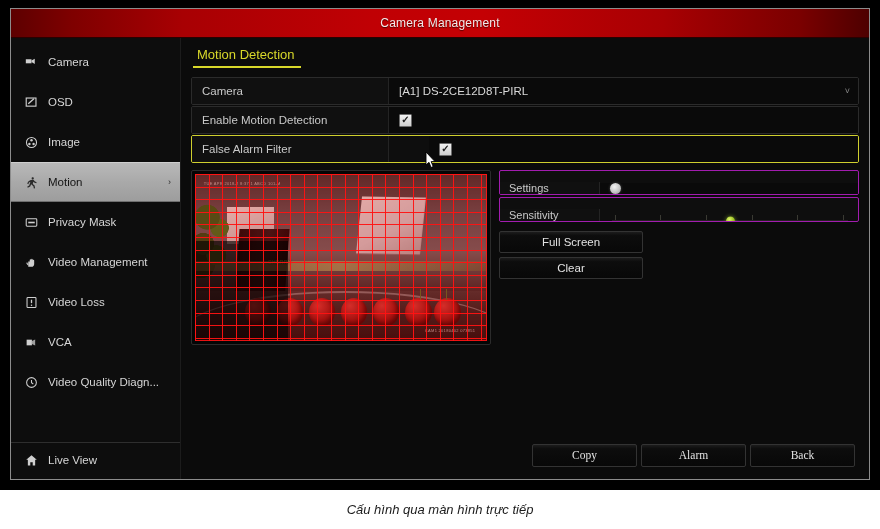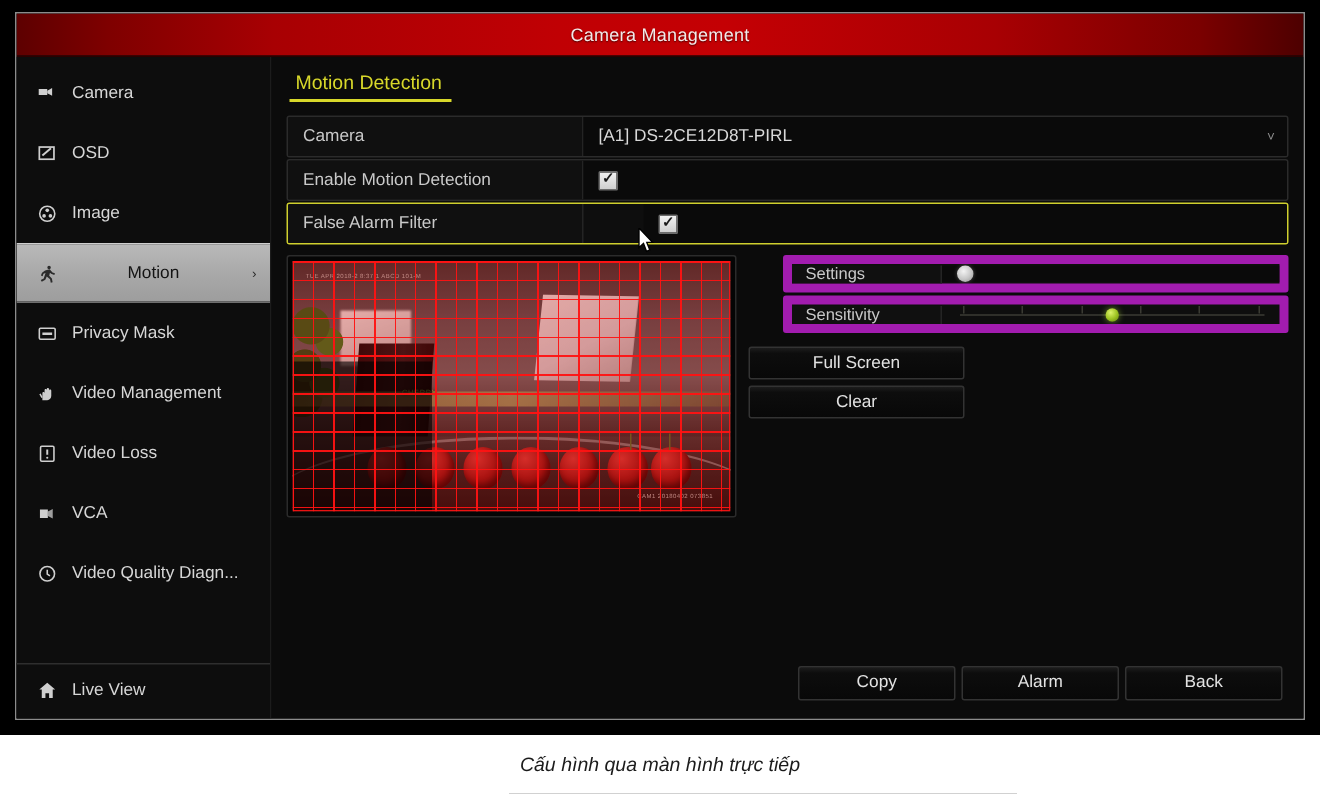--- a/index.html
+++ b/index.html
@@ -97,21 +97,20 @@
     margin-right: 9px;
     display: flex; align-items: center; justify-content: center;
     color: #cfcfcf;
   }
   .side-item .si-ico svg { display:block; }
   .side-item.selected {
     background: linear-gradient(to bottom, #b9b9b9 0%, #a9a9a9 50%, #9d9d9d 100%);
     color: #141414;
     border-top: 1px solid #cfcfcf;
     border-bottom: 1px solid #6f6f6f;
-    gap: 37px;
   }
   .side-item.selected .si-ico { color: #2b2b2b; }
   .side-item .si-arrow {
     position: absolute;
     right: 9px;
     font-size: 9px;
     color: #2b2b2b;
     line-height: 1;
   }
   #sidebar-bottom {
@@ -327,27 +326,26 @@
   
   #rightcol {
     flex: 1 1 auto;
     min-width: 0;
     display: flex;
     flex-direction: column;
   }
   .rrow {
     height: 25px;
     display: flex;
-    align-items: center;
+    align-items: flex-end;
     margin-bottom: 2px;
-    border: 6px solid #a21caf;
+    border: 1px solid #a21caf;
     border-radius: 2px;
     background: #0e0e0e;
     overflow: hidden;
-    margin-left: 23px;
   }
   .rrow .rl {
     flex: 0 0 100px;
     display: flex; align-items: center;
     padding-left: 9px;
     color: #c9c9c9;
     font-size: 11px;
     border-right: 1px solid #242424;
     background: #101010;
   }
@@ -416,21 +414,21 @@
   #footer {
     flex: 0 0 auto;
     height: 40px;
     display: flex;
     align-items: center;
     justify-content: flex-end;
     gap: 4px;
     padding: 0 4px 8px 0;
     margin-top: auto;
   }
-  #footer .btn { width: 105px; height: 23px; }
+  #footer .btn { width: 105px; height: 23px; font-family: Liberation Serif, serif; }
 
   
   #cursor {
     position: absolute;
     left: 425px; top: 152px;
     width: 12px; height: 17px;
     pointer-events: none;
     z-index: 50;
   }
 

